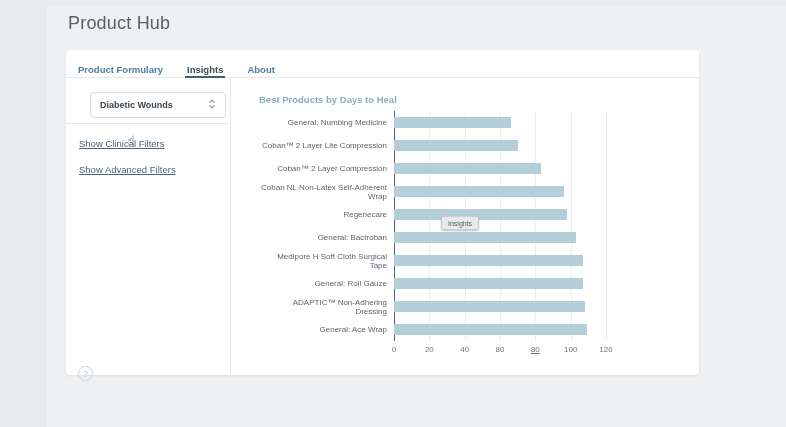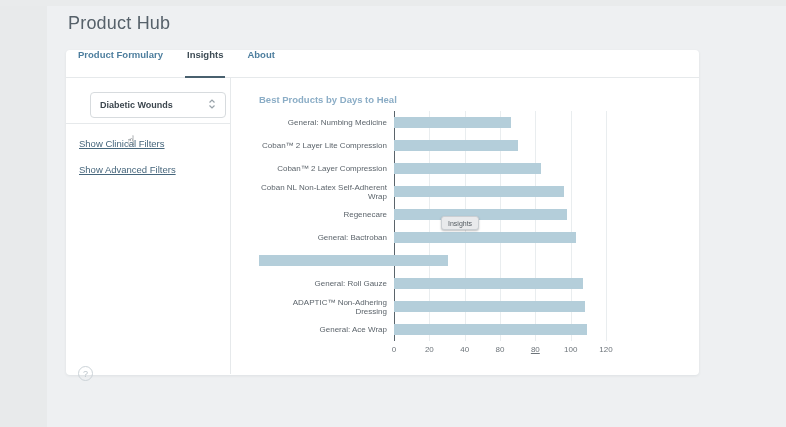--- a/index.html
+++ b/index.html
@@ -32,21 +32,21 @@
     position:absolute; left:66px; top:50px; width:633px; height:325px;
     background:#ffffff; border-radius:4px;
     box-shadow:0 1px 3px rgba(40,50,60,.08);
   }
   .tabs {
     height:28px; padding-left:10px; border-bottom:1px solid #e6e9eb;
     display:flex; align-items:flex-end; gap:20px;
   }
   .tab {
     font-size:9.5px; font-weight:bold; color:#4d7e9e;
-    padding:6px 2px 16px 2px; cursor:pointer; border-bottom:2px solid transparent;
+    padding:6px 2px 1px 2px; cursor:pointer; border-bottom:2px solid transparent;
     margin-bottom:-1px;
   }
   .tab.active { color:#3e4c55; border-bottom:2px solid #48606e; }
 
   .content { display:flex; height:296px; }
   .sidebar { width:164px; position:relative; padding-top:14px; }
   .dropdown {
     margin-left:24px; width:136px; height:26px;
     border:1px solid #d7dbde; border-radius:4px; background:#fff;
     display:flex; align-items:center; justify-content:space-between;
@@ -178,20 +178,21 @@
                   <div class="bar" style="width: 81.6667%; background: rgb(180, 206, 218);"></div>
                 </div>
               </div>
               <div class="row">
                 <div class="row-label">General: Bactroban</div>
                 <div class="row-track">
                   <div class="bar" style="width: 85.8333%; background: rgb(180, 206, 218);"></div>
                 </div>
               </div>
               <div class="row">
+                <div class="row-label">Medipore H Soft Cloth Surgical Tape</div>
                 <div class="row-track">
                   <div class="bar" style="width: 89.1667%; background: rgb(180, 206, 218);"></div>
                 </div>
               </div>
               <div class="row">
                 <div class="row-label">General: Roll Gauze</div>
                 <div class="row-track">
                   <div class="bar" style="width: 89.1667%; background: rgb(180, 206, 218);"></div>
                 </div>
               </div>

